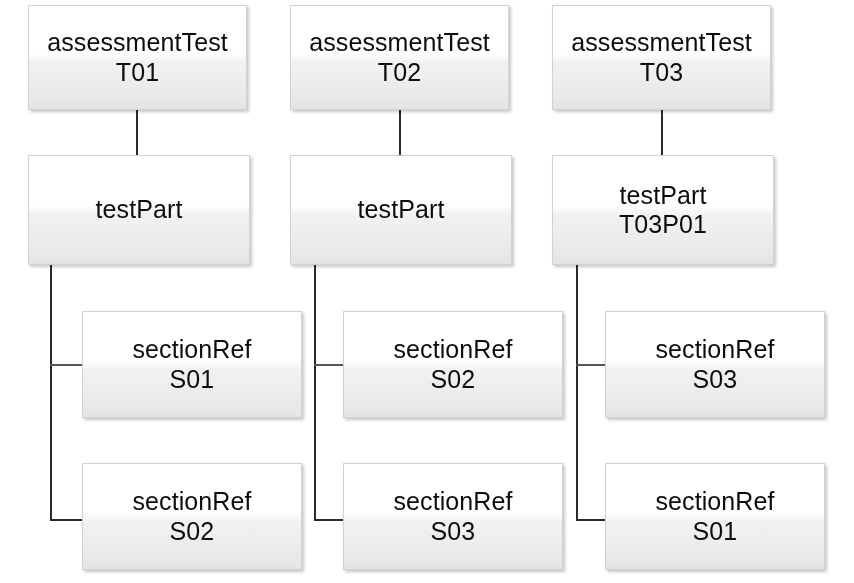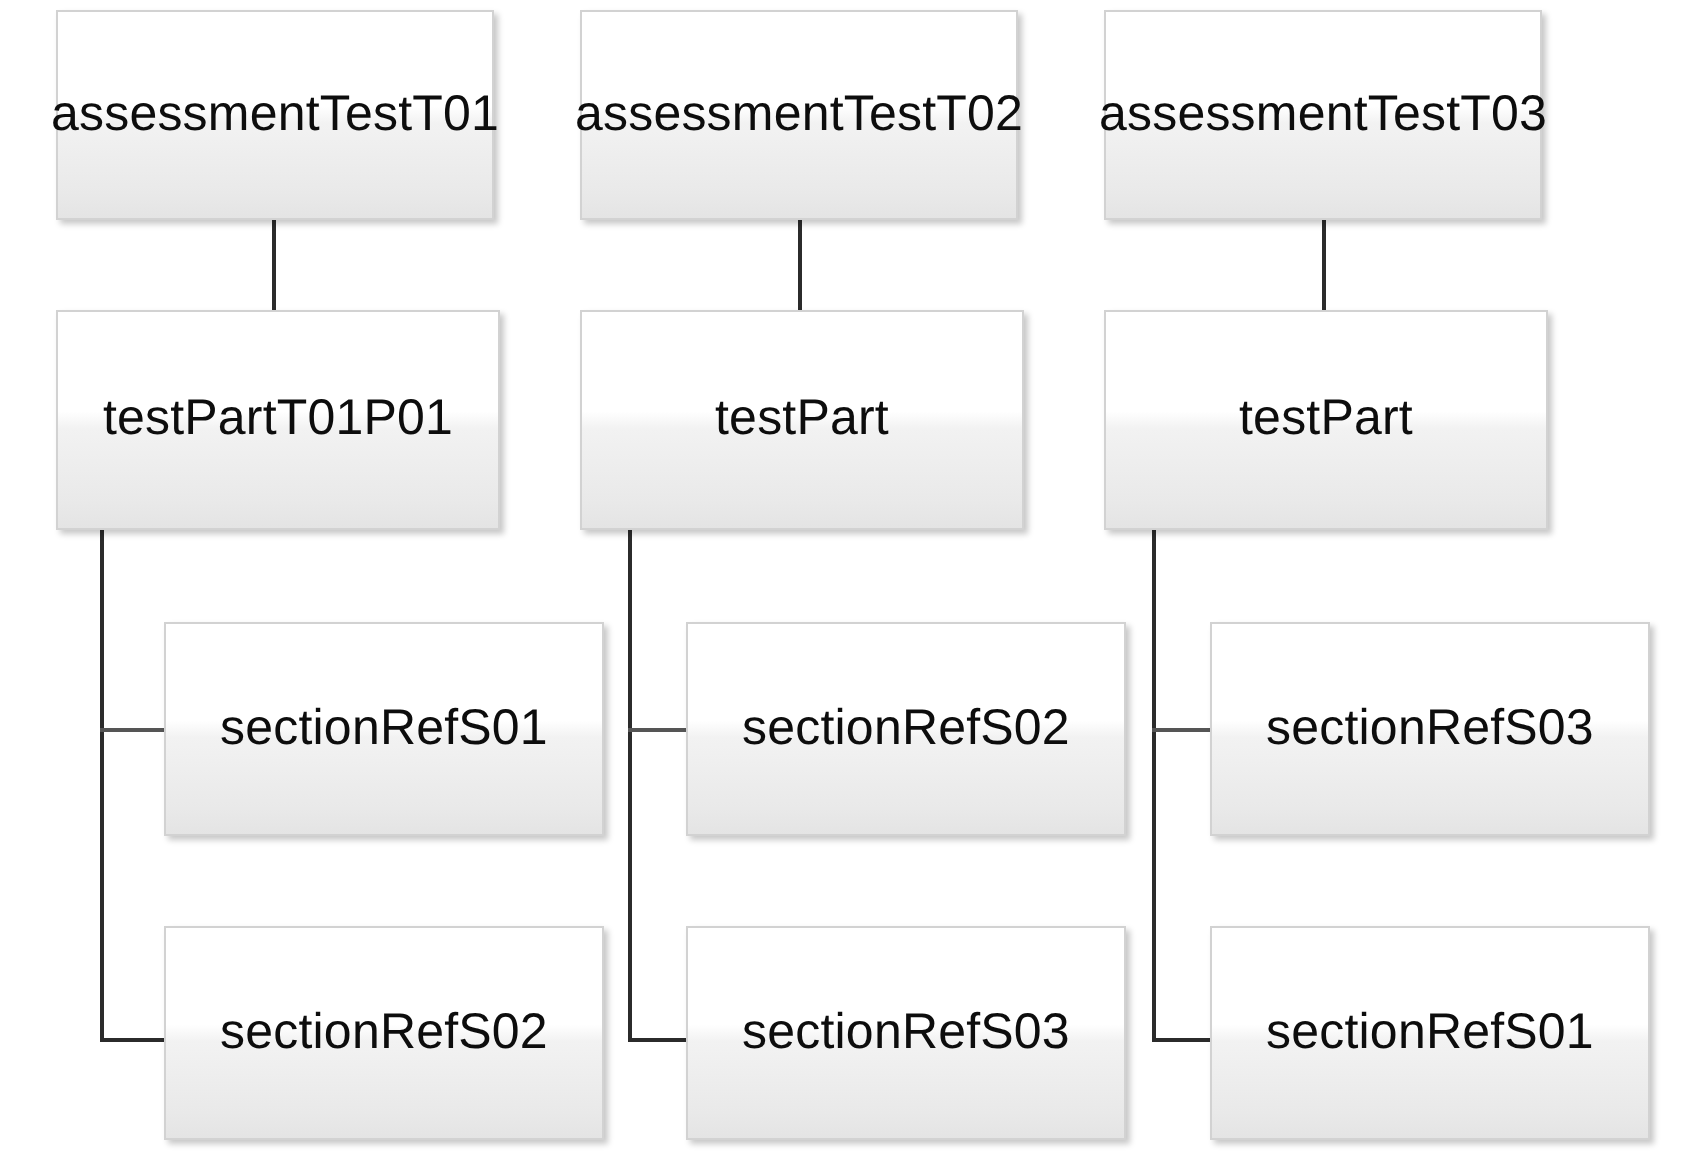--- a/index.html
+++ b/index.html
@@ -23,20 +23,21 @@
     box-sizing: border-box;
     border: 1px solid #d2d2d2;
     background: linear-gradient(to bottom,
                 #ffffff 0%,
                 #ffffff 46%,
                 #f2f2f2 54%,
                 #e9e9e9 88%,
                 #e4e4e4 100%);
     box-shadow: 2px 2px 3px rgba(0,0,0,0.22);
     display: flex;
+    flex-direction: column;
     align-items: center;
     justify-content: center;
     color: #0d0d0d;
     font-size: 25px;
     line-height: 1.18;
     text-align: center;
     letter-spacing: 0.1px;
     z-index: 3;
   }
   .node .ln1, .node .ln2 {
@@ -59,21 +60,20 @@
 
   <div class="node" style="left:28px; top:5px; width:219px; height:105px;">
     <span class="ln1">assessmentTest</span>
     <span class="ln2">T01</span>
   </div>
 
   <div class="connector v" style="left:136px; top:110px; height:45px;"></div>
 
   <div class="node" style="left:28px; top:155px; width:222px; height:110px;">
     <span class="ln1">testPart</span>
-    <span class="ln2">T01P01</span>
   </div>
 
   <div class="connector v" style="left:50px; top:265px; height:256px;"></div>
   <div class="connector h" style="left:50px; top:519px; width:34px;"></div>
   <div class="connector stub" style="left:50px; top:364px; width:34px;"></div>
 
   <div class="node" style="left:82px; top:311px; width:220px; height:107px;">
     <span class="ln1">sectionRef</span>
     <span class="ln2">S01</span>
   </div>
@@ -110,20 +110,21 @@
 
   <div class="node" style="left:552px; top:5px; width:219px; height:105px;">
     <span class="ln1">assessmentTest</span>
     <span class="ln2">T03</span>
   </div>
 
   <div class="connector v" style="left:661px; top:110px; height:45px;"></div>
 
   <div class="node" style="left:552px; top:155px; width:222px; height:110px;">
     <span class="ln1">testPart</span>
+    <span class="ln2">T03P01</span>
   </div>
 
   <div class="connector v" style="left:576px; top:265px; height:256px;"></div>
   <div class="connector h" style="left:576px; top:519px; width:31px;"></div>
   <div class="connector stub" style="left:576px; top:364px; width:31px;"></div>
 
   <div class="node" style="left:605px; top:311px; width:220px; height:107px;">
     <span class="ln1">sectionRef</span>
     <span class="ln2">S03</span>
   </div>

